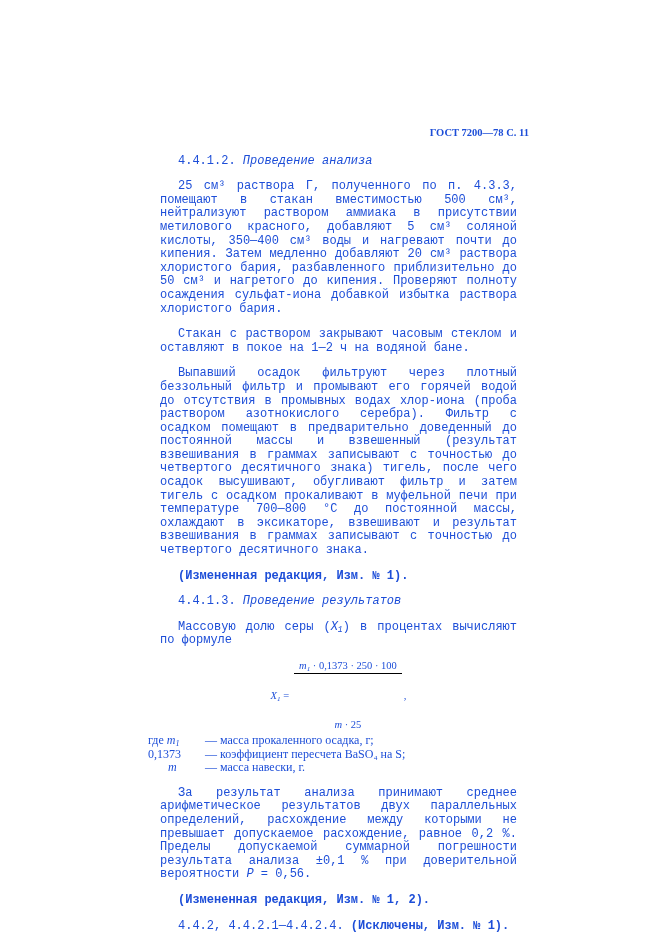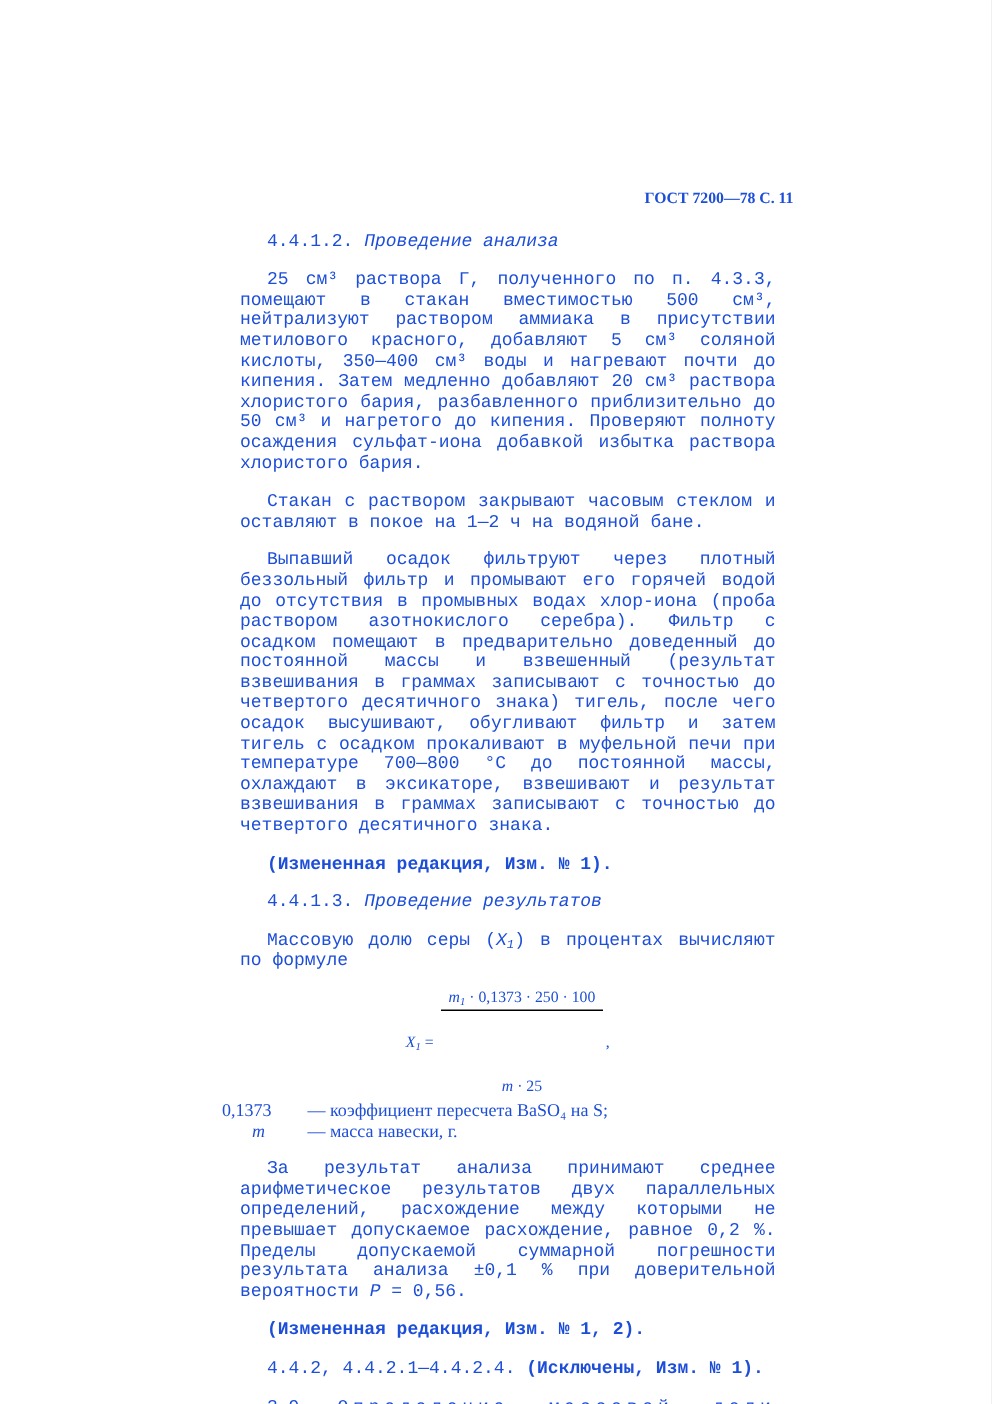--- a/index.html
+++ b/index.html
@@ -115,20 +115,24 @@
       <span class="formula-lhs"><span class="it">X</span><sub>1</sub><span> = </span></span>
         <span class="frac">
           <span class="num"><span class="it">m</span><sub>1</sub><span> · 0,1373 · 250 · 100</span></span>
           <span class="den"><span class="it">m</span><span> · 25</span></span>
         </span>
         <span class="formula-trailing">,</span>
     </div>
 
     <div>
       <div class="where-line">
+        <span class="where-term"><span>где </span><span class="it">m</span><sub>1</sub></span>
+        <span class="where-def">—  масса прокаленного осадка, г;</span>
+      </div>
+      <div class="where-line">
         <span class="where-term">0,1373</span>
         <span class="where-def">—  коэффициент пересчета BaSO₄ на S;</span>
       </div>
       <div class="where-line">
         <span class="where-term indented"><span class="it">m</span></span>
         <span class="where-def">—  масса навески, г.</span>
       </div>
     </div>
 
     <p class="para"><span>За результат анализа принимают среднее арифметическое результатов двух параллельных определений, расхождение между которыми не превышает допускаемое расхождение, равное 0,2 %. Пределы допускаемой суммарной погрешности результата анализа ±0,1 % при доверительной вероятности </span><span class="it">P</span><span> = 0,56.</span></p>

